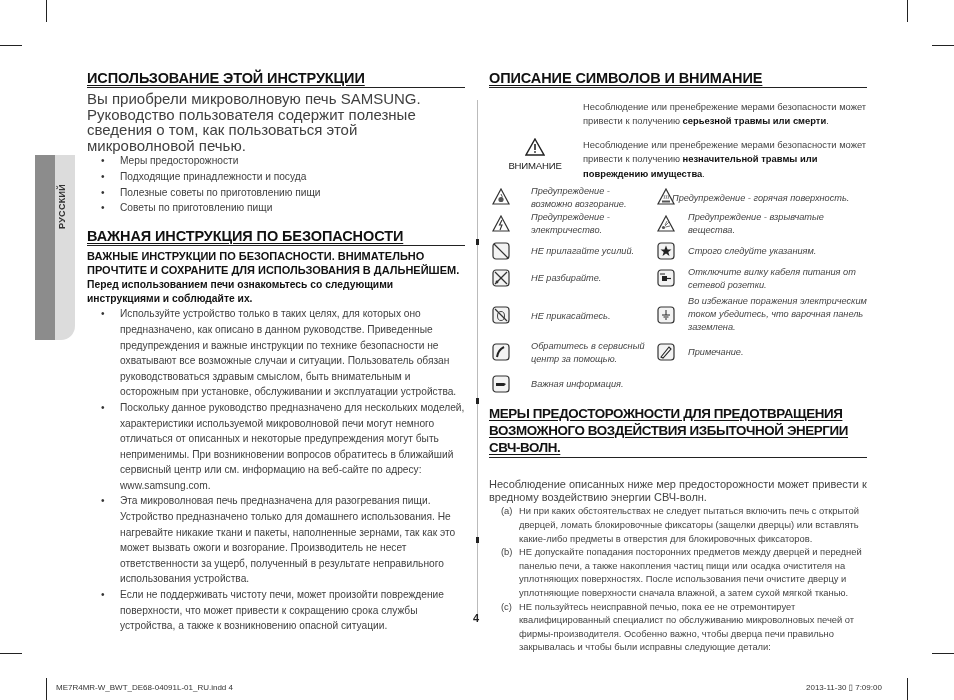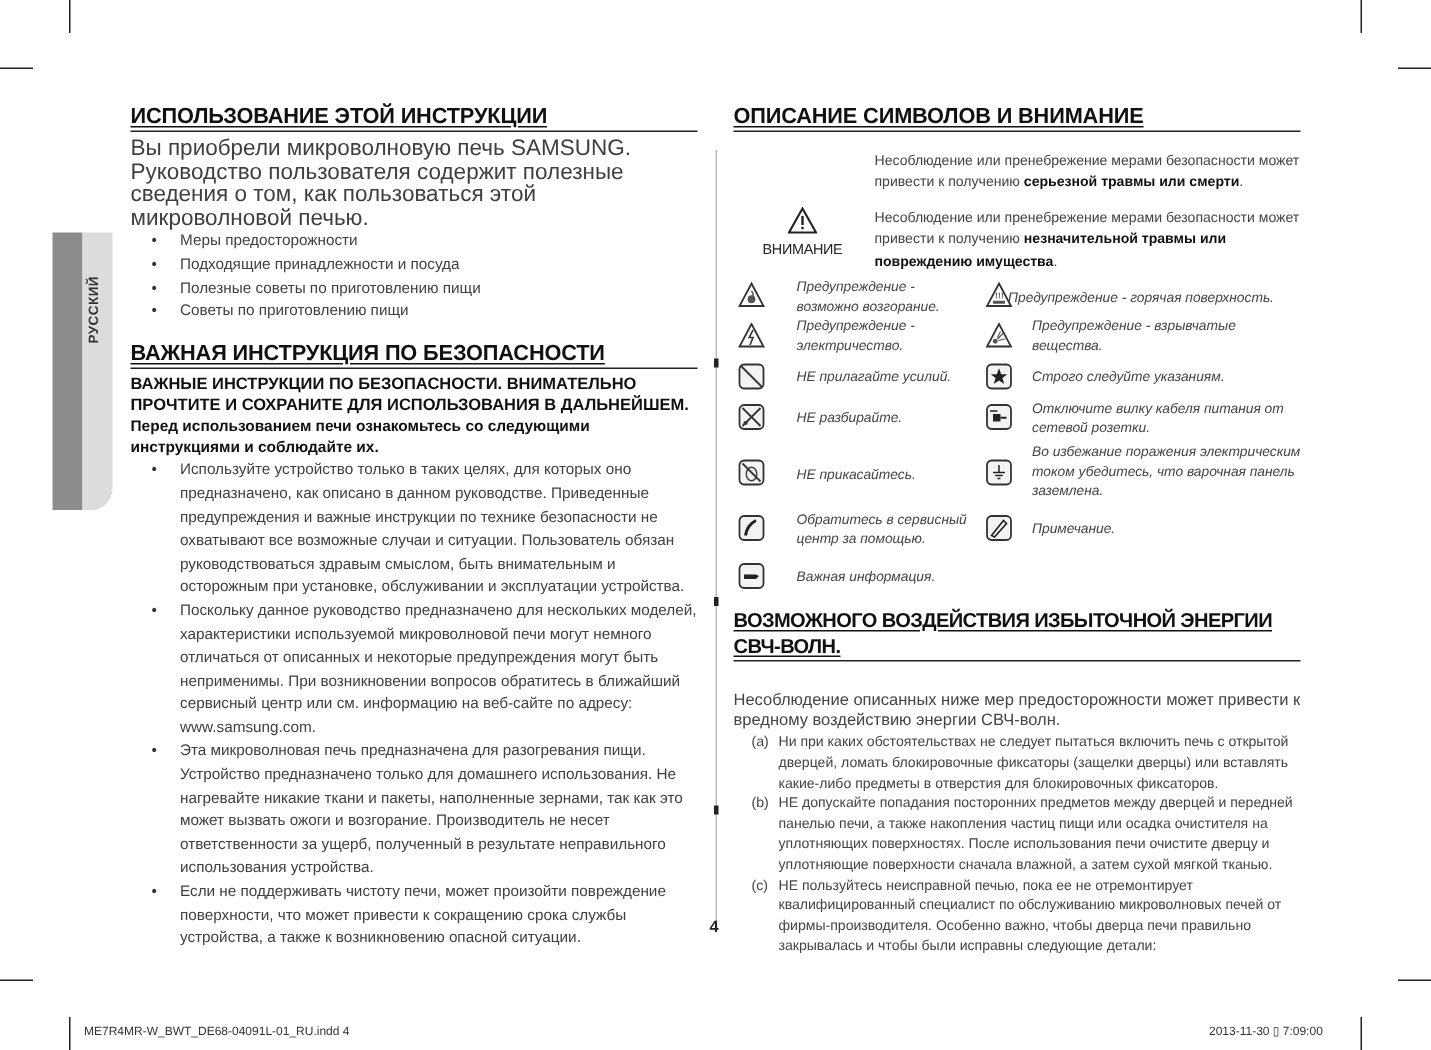--- a/index.html
+++ b/index.html
@@ -200,20 +200,21 @@
     <div class="icn-text" style="left:199px;top:110px;width:180px;">Во избежание поражения электрическим током убедитесь, что варочная панель заземлена.</div>
 
     <svg class="icn" style="left:168px;top:158px;" viewBox="0 0 18 18">
       <rect x="1" y="1" width="16" height="16" rx="3" fill="#f3f3f3" stroke="#333" stroke-width="1.2"></rect>
       <path d="M4 14 L12 4 L14 6 L6 15 Z" fill="none" stroke="#222" stroke-width="1.1"></path>
     </svg>
     <div class="icn-text" style="left:199px;top:161px;width:180px;">Примечание.</div>
   </div>
 
   <div class="dbl" style="margin-top:15px;">
+    <h2 class="no-ul" style="border-bottom:none;padding:0;line-height:17px;text-decoration:underline;">МЕРЫ ПРЕДОСТОРОЖНОСТИ ДЛЯ ПРЕДОТВРАЩЕНИЯ</h2>
     <h2 style="line-height:17px;">ВОЗМОЖНОГО ВОЗДЕЙСТВИЯ ИЗБЫТОЧНОЙ ЭНЕРГИИ СВЧ-ВОЛН.</h2>
     <p style="margin-top:20px;font-size:11px;line-height:13.2px;color:#444;">Несоблюдение описанных ниже мер предосторожности может привести к вредному воздействию энергии СВЧ-волн.</p>
     <div class="list-abc">
       <div class="item">
         <span class="lab">(a)</span>
         <span>Ни при каких обстоятельствах не следует пытаться включить печь с открытой дверцей, ломать блокировочные фиксаторы (защелки дверцы) или вставлять какие-либо предметы в отверстия для блокировочных фиксаторов.</span>
       </div>
       <div class="item">
         <span class="lab">(b)</span>
         <span>НЕ допускайте попадания посторонних предметов между дверцей и передней панелью печи, а также накопления частиц пищи или осадка очистителя на уплотняющих поверхностях. После использования печи очистите дверцу и уплотняющие поверхности сначала влажной, а затем сухой мягкой тканью.</span>

